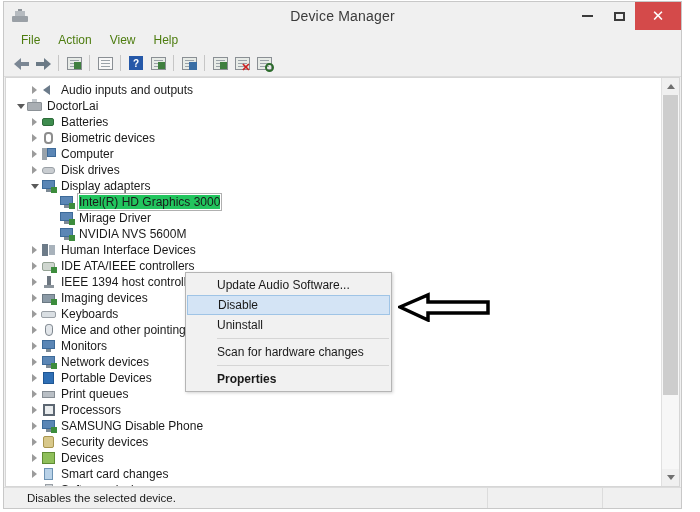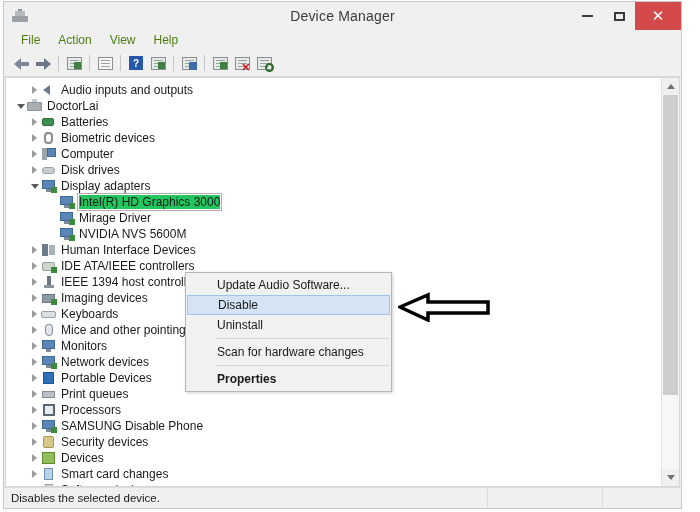--- a/index.html
+++ b/index.html
@@ -452,21 +452,21 @@
     background: #f0f0f0;
     border-top: 1px solid #dcdcdc;
     display: flex;
     align-items: stretch;
     flex: 0 0 auto;
     font-size: 11.5px;
     color: #1a1a1a;
   }
   .sb-pane {
     display: flex; align-items: center;
-    padding-left: 7px;
+    padding-left: 23px;
     border-right: 1px solid #dcdcdc;
     box-sizing: border-box;
   }
   .sb-pane.main { flex: 1 1 auto; }
   .sb-pane.p2 { width: 115px; }
   .sb-pane.p3 { width: 78px; border-right: none; }
 </style>
 </head>
 <body>
 

